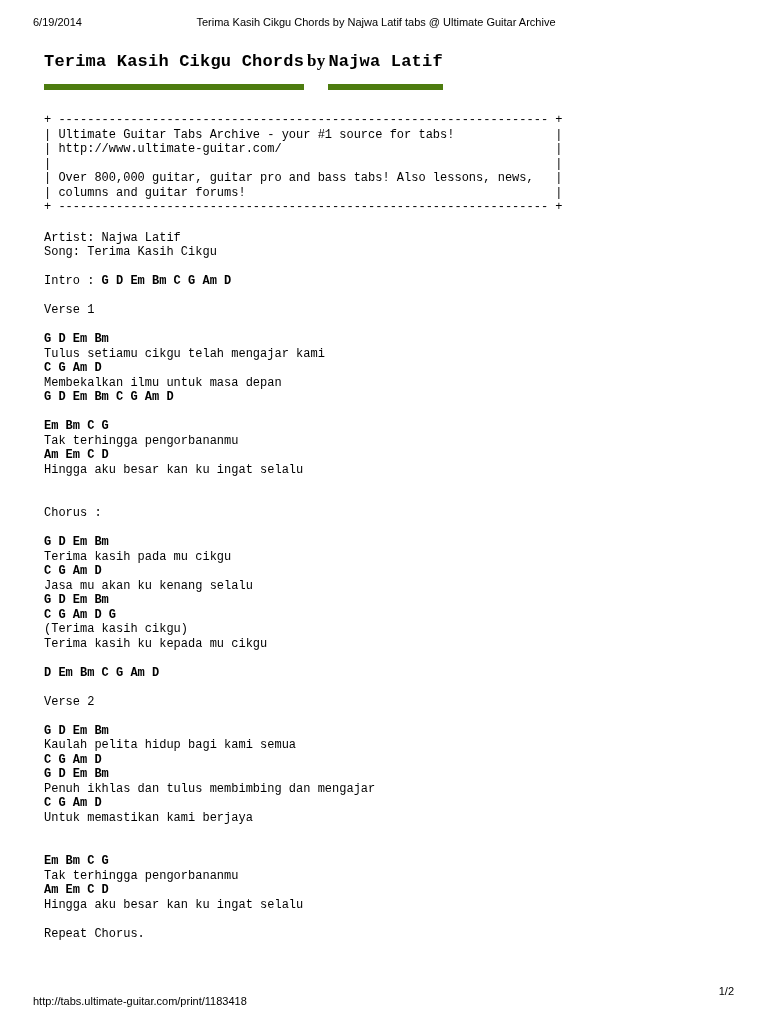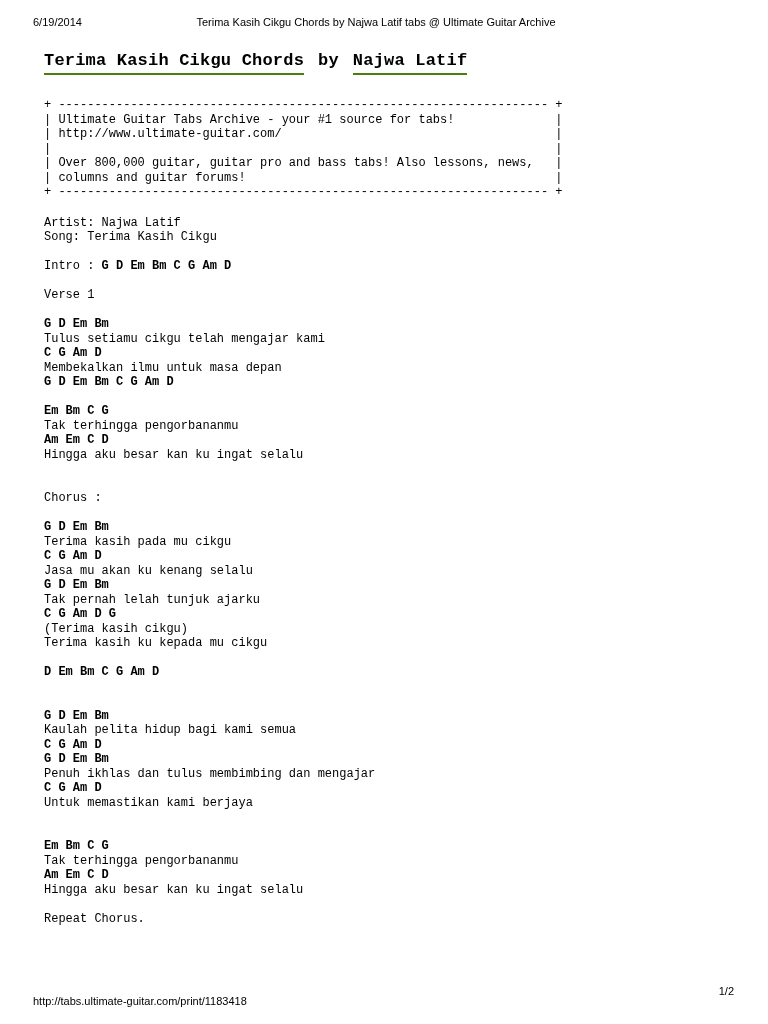--- a/index.html
+++ b/index.html
@@ -39,24 +39,24 @@
     margin: 0;
     font-family: "Liberation Mono", monospace;
     font-weight: bold;
     font-size: 17px;
     line-height: 22px;
     white-space: nowrap;
     letter-spacing: 0.2px;
   }
   .song-title .u {
     display: inline-block;
-    border-bottom: 2px solid #4d7c0f;
-    padding-bottom: 1px;
+    border-bottom: 6px solid #4d7c0f;
+    padding-bottom: 11px;
   }
-  .song-title .conn { margin: 0 14px; }
+  .song-title .conn { margin: 0 3px; font-family: Liberation Serif, serif; }
 
   .ascii-box {
     margin: 23px 0 0 0;
     font-family: "Liberation Mono", monospace;
     font-size: 12px;
     line-height: 14.5px;
     white-space: pre;
     color: #000;
   }
 
@@ -122,27 +122,27 @@
       <div class="line">Hingga aku besar kan ku ingat selalu</div>
       <div class="line">&nbsp;</div>
       <div class="line">&nbsp;</div>
       <div class="line">Chorus :</div>
       <div class="line">&nbsp;</div>
       <div class="line b">G D Em Bm</div>
       <div class="line">Terima kasih pada mu cikgu</div>
       <div class="line b">C G Am D</div>
       <div class="line">Jasa mu akan ku kenang selalu</div>
       <div class="line b">G D Em Bm</div>
-      <div class="line">Tak pernah lelah tunjuk ajarku</div>
       <div class="line b">C G Am D G</div>
       <div class="line">(Terima kasih cikgu)</div>
       <div class="line">Terima kasih ku kepada mu cikgu</div>
       <div class="line">&nbsp;</div>
       <div class="line b">D Em Bm C G Am D</div>
       <div class="line">&nbsp;</div>
+      <div class="line">Verse 2</div>
       <div class="line">&nbsp;</div>
       <div class="line b">G D Em Bm</div>
       <div class="line">Kaulah pelita hidup bagi kami semua</div>
       <div class="line b">C G Am D</div>
       <div class="line b">G D Em Bm</div>
       <div class="line">Penuh ikhlas dan tulus membimbing dan mengajar</div>
       <div class="line b">C G Am D</div>
       <div class="line">Untuk memastikan kami berjaya</div>
       <div class="line">&nbsp;</div>
       <div class="line">&nbsp;</div>

